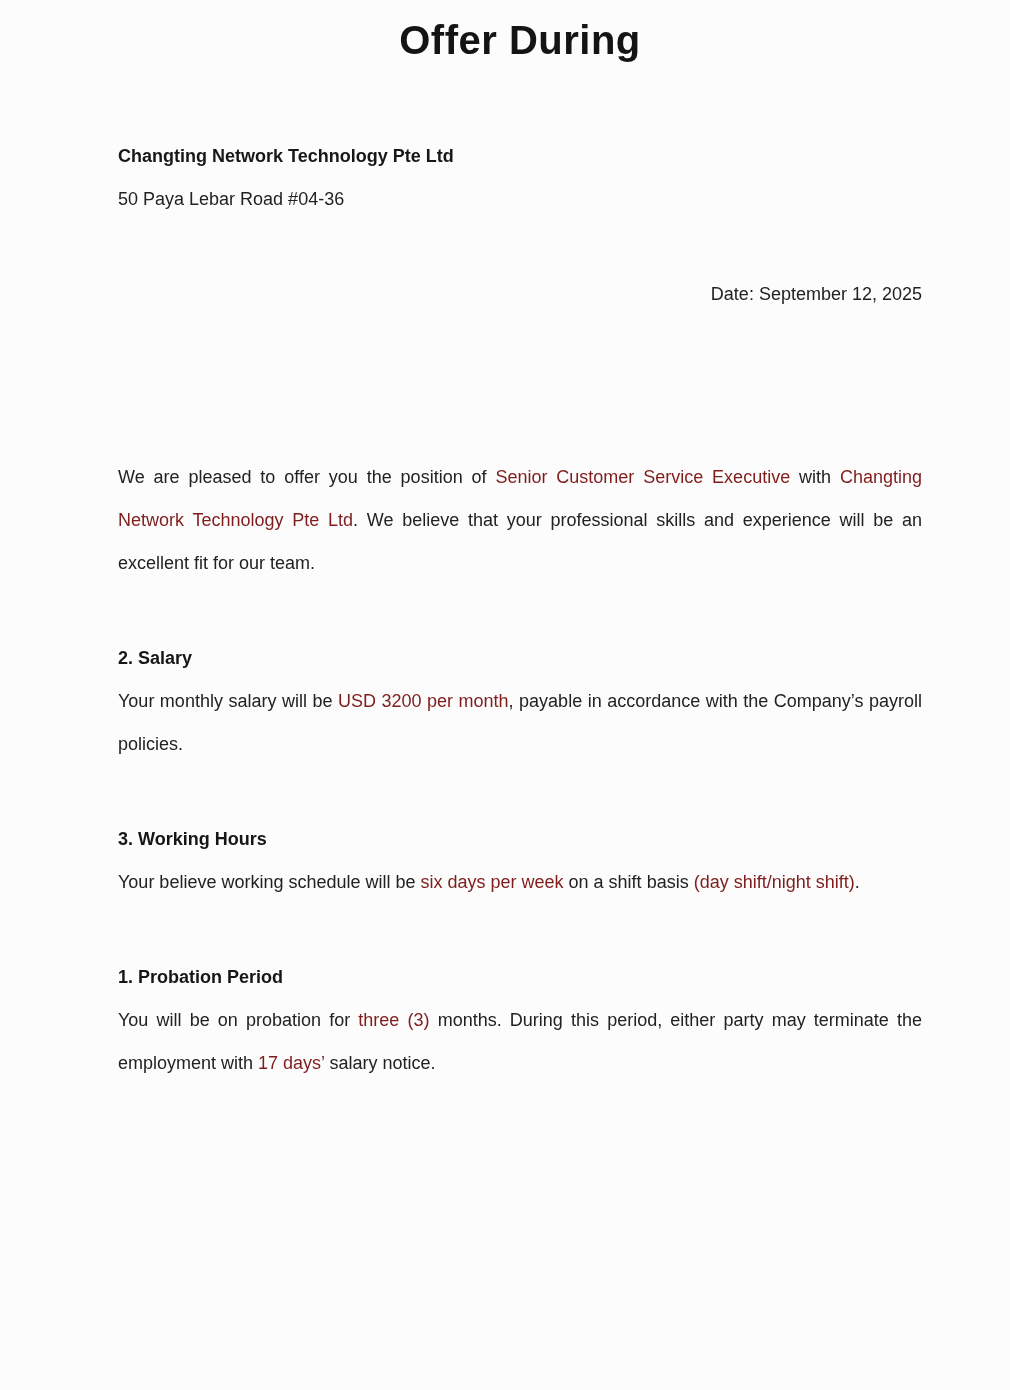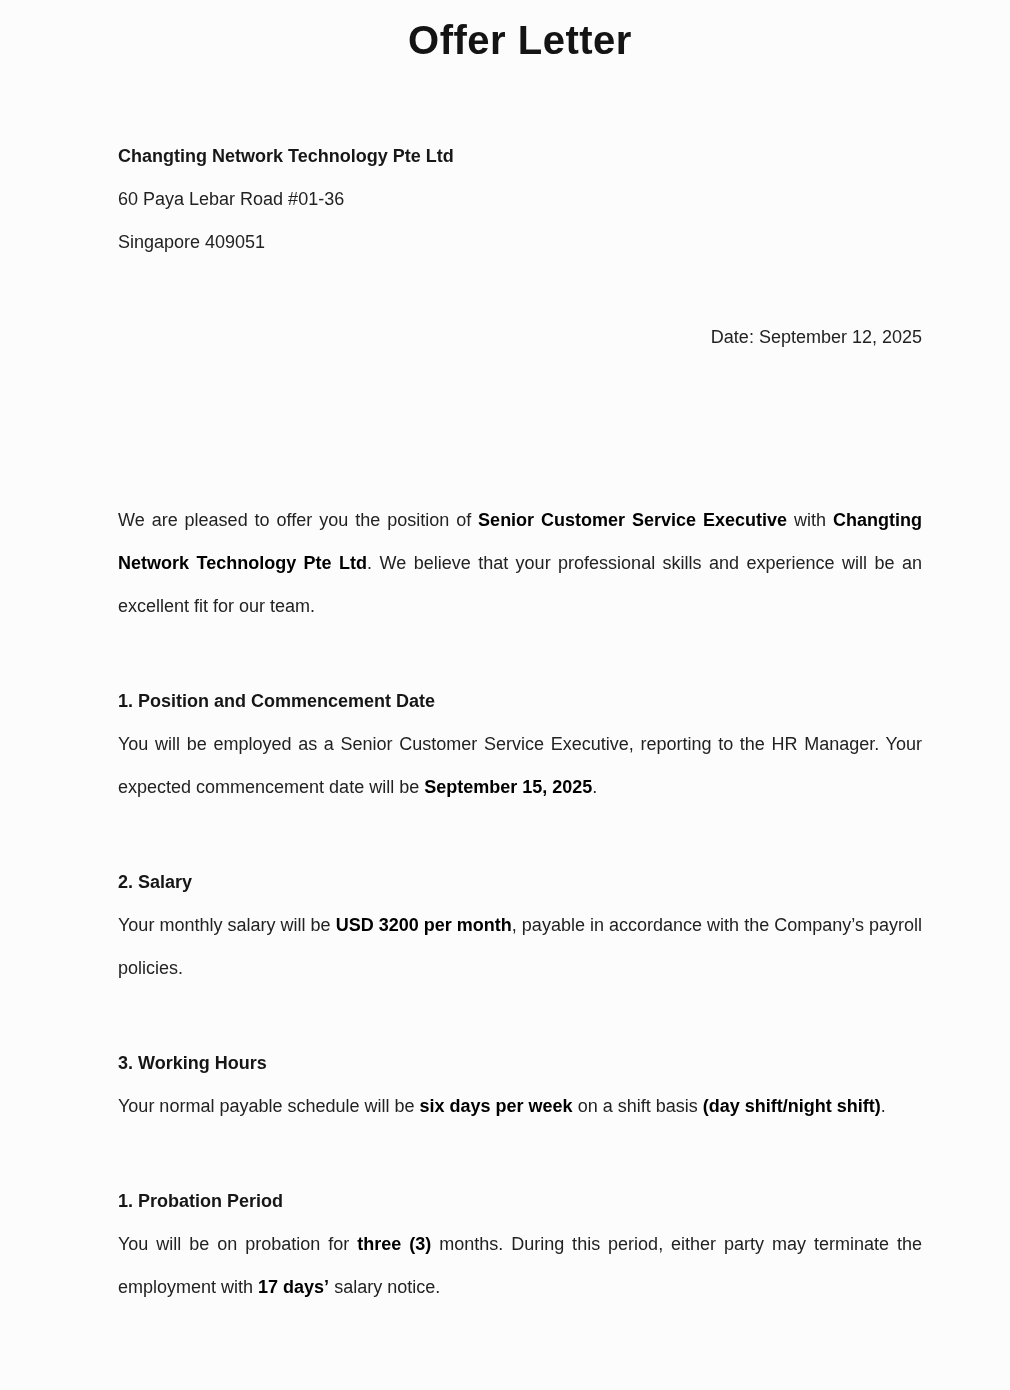--- a/index.html
+++ b/index.html
@@ -65,54 +65,49 @@
   }
 
   .section-heading {
     font-size: 18px;
     line-height: 43px;
     font-weight: 700;
     color: #161616;
   }
 
   .para span.b {
-    font-weight: 700;
-    color: #000000;
+    font-weight: 400;
+    color: #7f1d1d;
   }
 </style>
 </head>
 <body>
 
 <div class="page">
 
-  <h1 class="title">Offer Letter</h1>
+  <h1 class="title">Offer During</h1>
 
   <div class="company-block">
     <p class="doc-line bold">Changting Network Technology Pte Ltd</p>
-    <p class="doc-line">60 Paya Lebar Road #01-36</p>
-    <p class="doc-line">Singapore 409051</p>
+    <p class="doc-line">50 Paya Lebar Road #04-36</p>
   </div>
 
   <p class="doc-line date-line">Date: September 12, 2025</p>
 
   <p class="para intro"><span>We are pleased to offer you the position of </span><span class="b">Senior Customer Service Executive</span><span> with </span><span class="b">Changting Network Technology Pte Ltd</span><span>. We believe that your professional skills and experience will be an excellent fit for our team.</span></p>
 
-  <section class="doc-section">
-    <h2 class="section-heading">1. Position and Commencement Date</h2>
-    <p class="para"><span>You will be employed as a Senior Customer Service Executive, reporting to the HR Manager. Your expected commencement date will be </span><span class="b">September 15, 2025</span><span>.</span></p>
-  </section>
 
   <section class="doc-section">
     <h2 class="section-heading">2. Salary</h2>
     <p class="para"><span>Your monthly salary will be </span><span class="b">USD 3200 per month</span><span>, payable in accordance with the Company’s payroll policies.</span></p>
   </section>
 
   <section class="doc-section">
     <h2 class="section-heading">3. Working Hours</h2>
-    <p class="para"><span>Your normal payable schedule will be </span><span class="b">six days per week</span><span> on a shift basis </span><span class="b">(day shift/night shift)</span><span>.</span></p>
+    <p class="para"><span>Your believe working schedule will be </span><span class="b">six days per week</span><span> on a shift basis </span><span class="b">(day shift/night shift)</span><span>.</span></p>
   </section>
 
   <section class="doc-section">
     <h2 class="section-heading">1. Probation Period</h2>
     <p class="para"><span>You will be on probation for </span><span class="b">three (3)</span><span> months. During this period, either party may terminate the employment with </span><span class="b">17 days’</span><span> salary notice.</span></p>
   </section>
 
 </div>
 
 </body></html>

